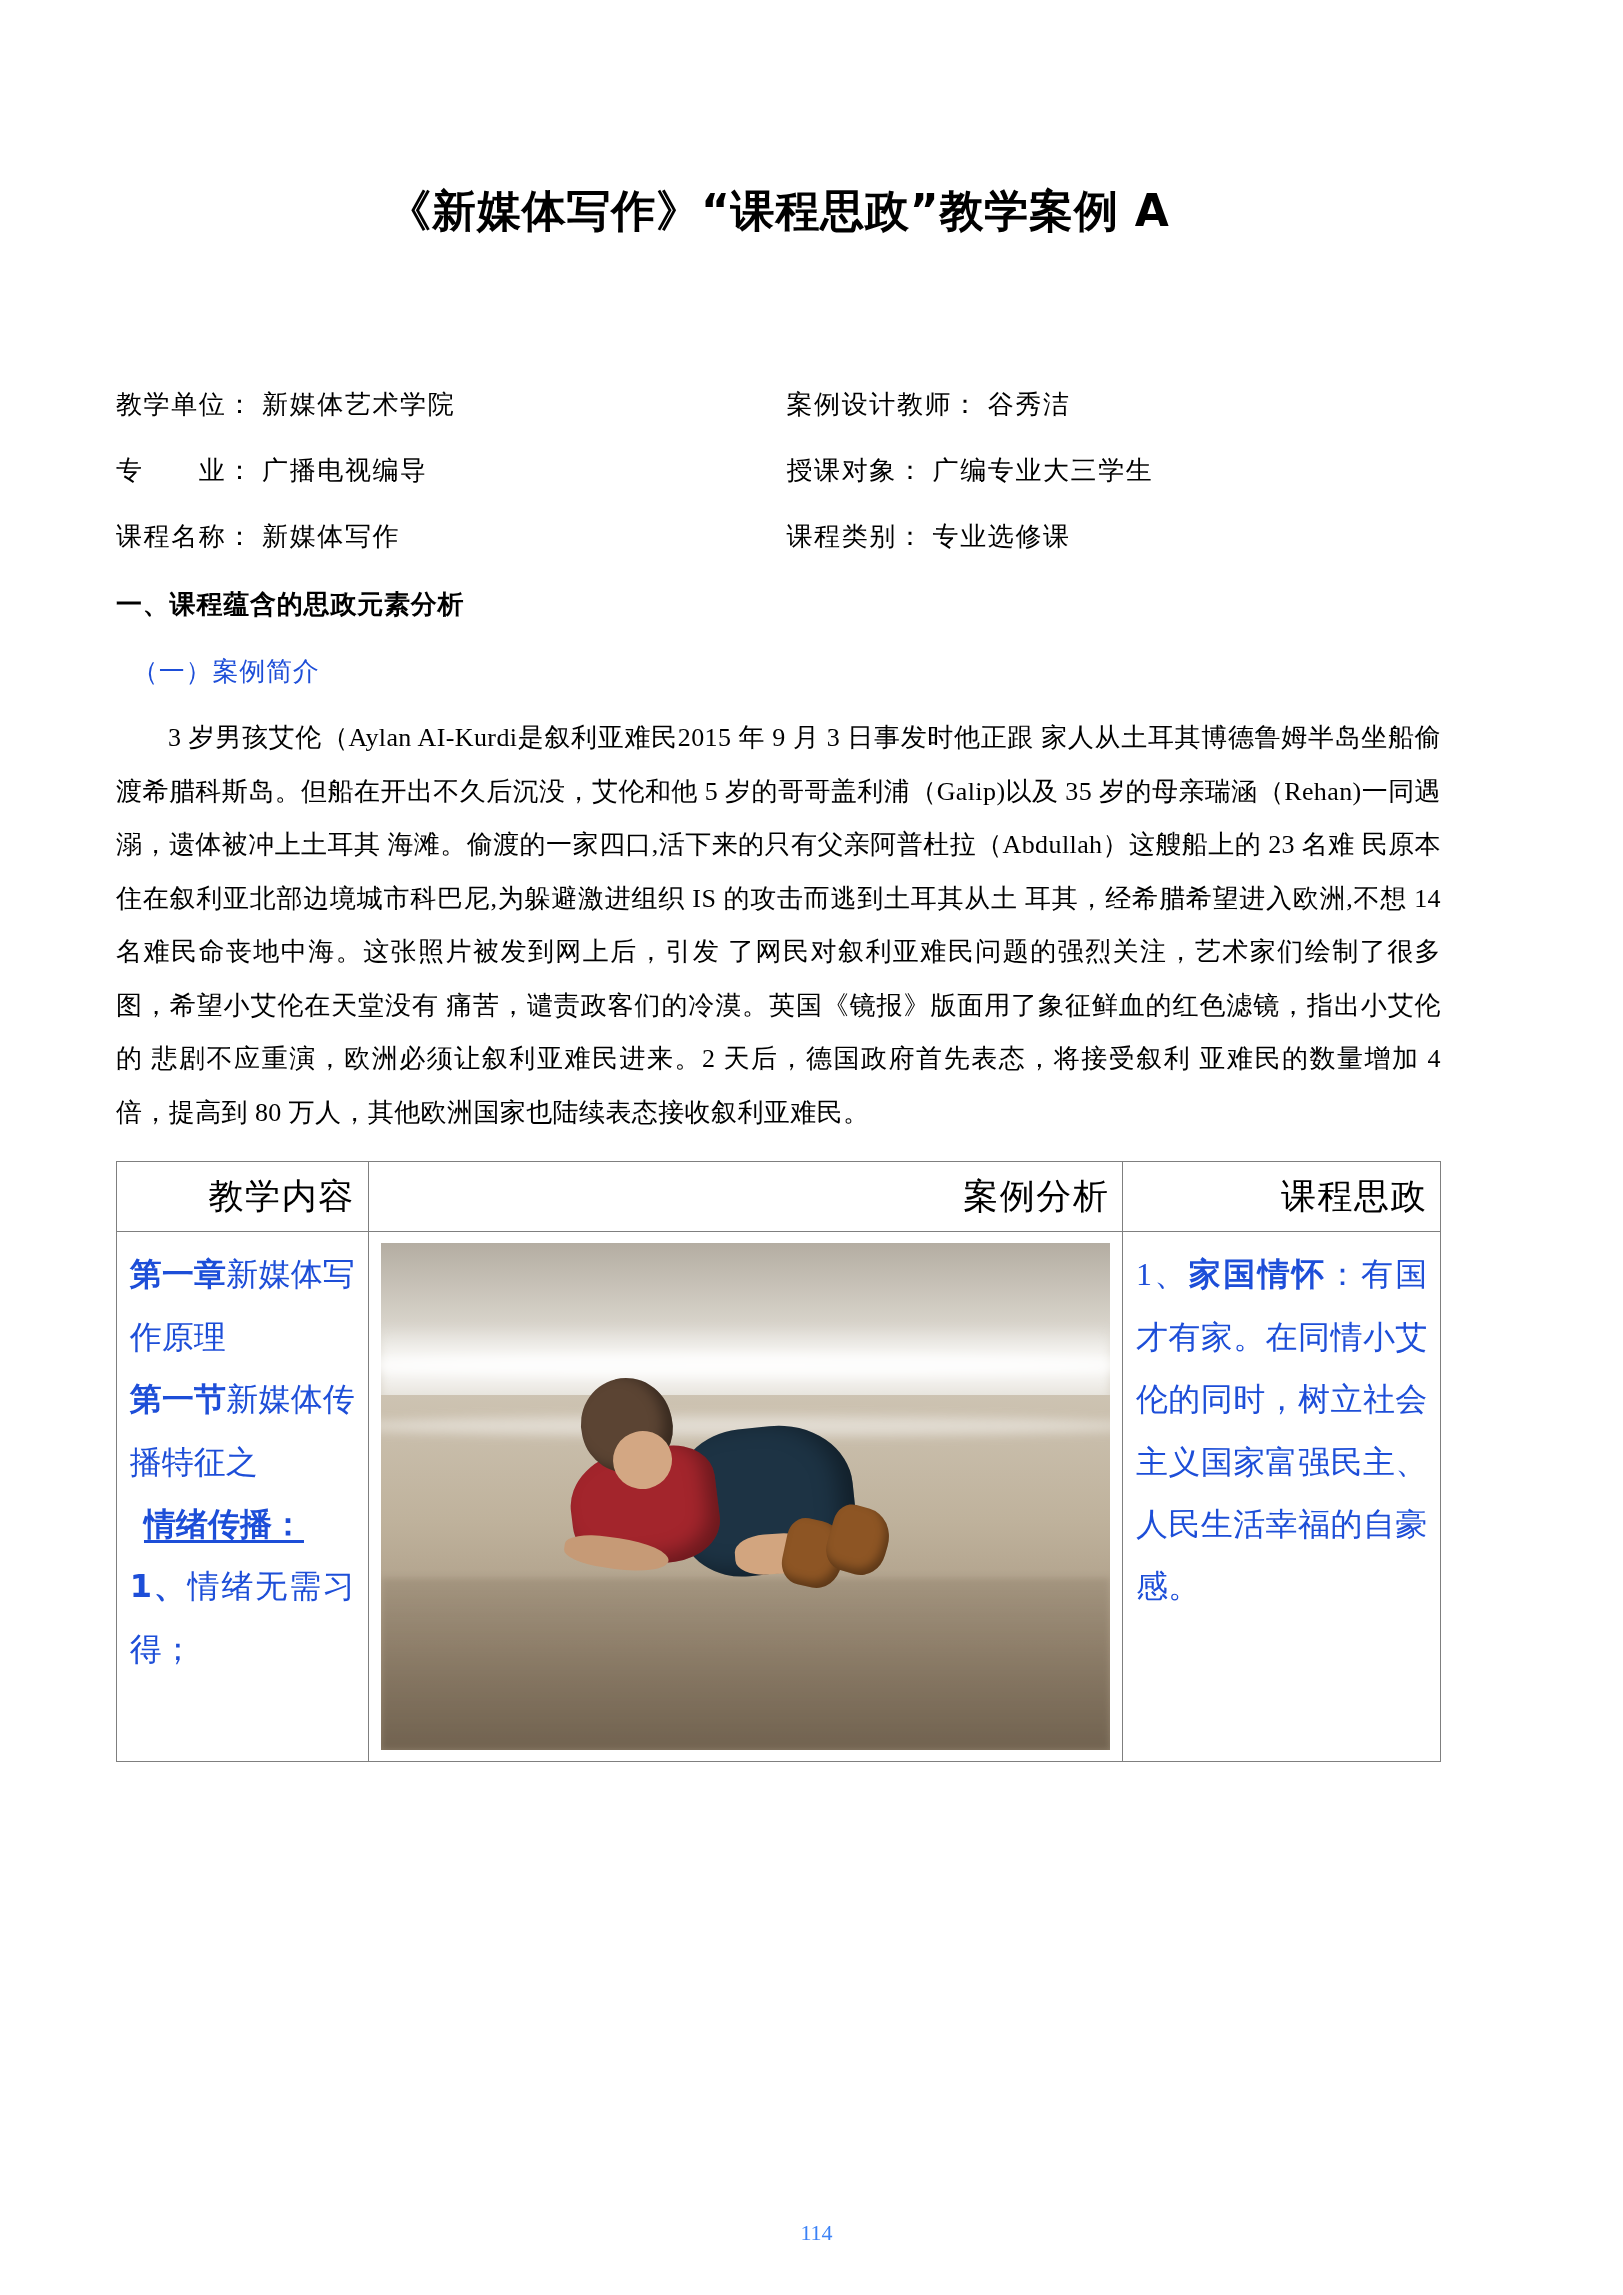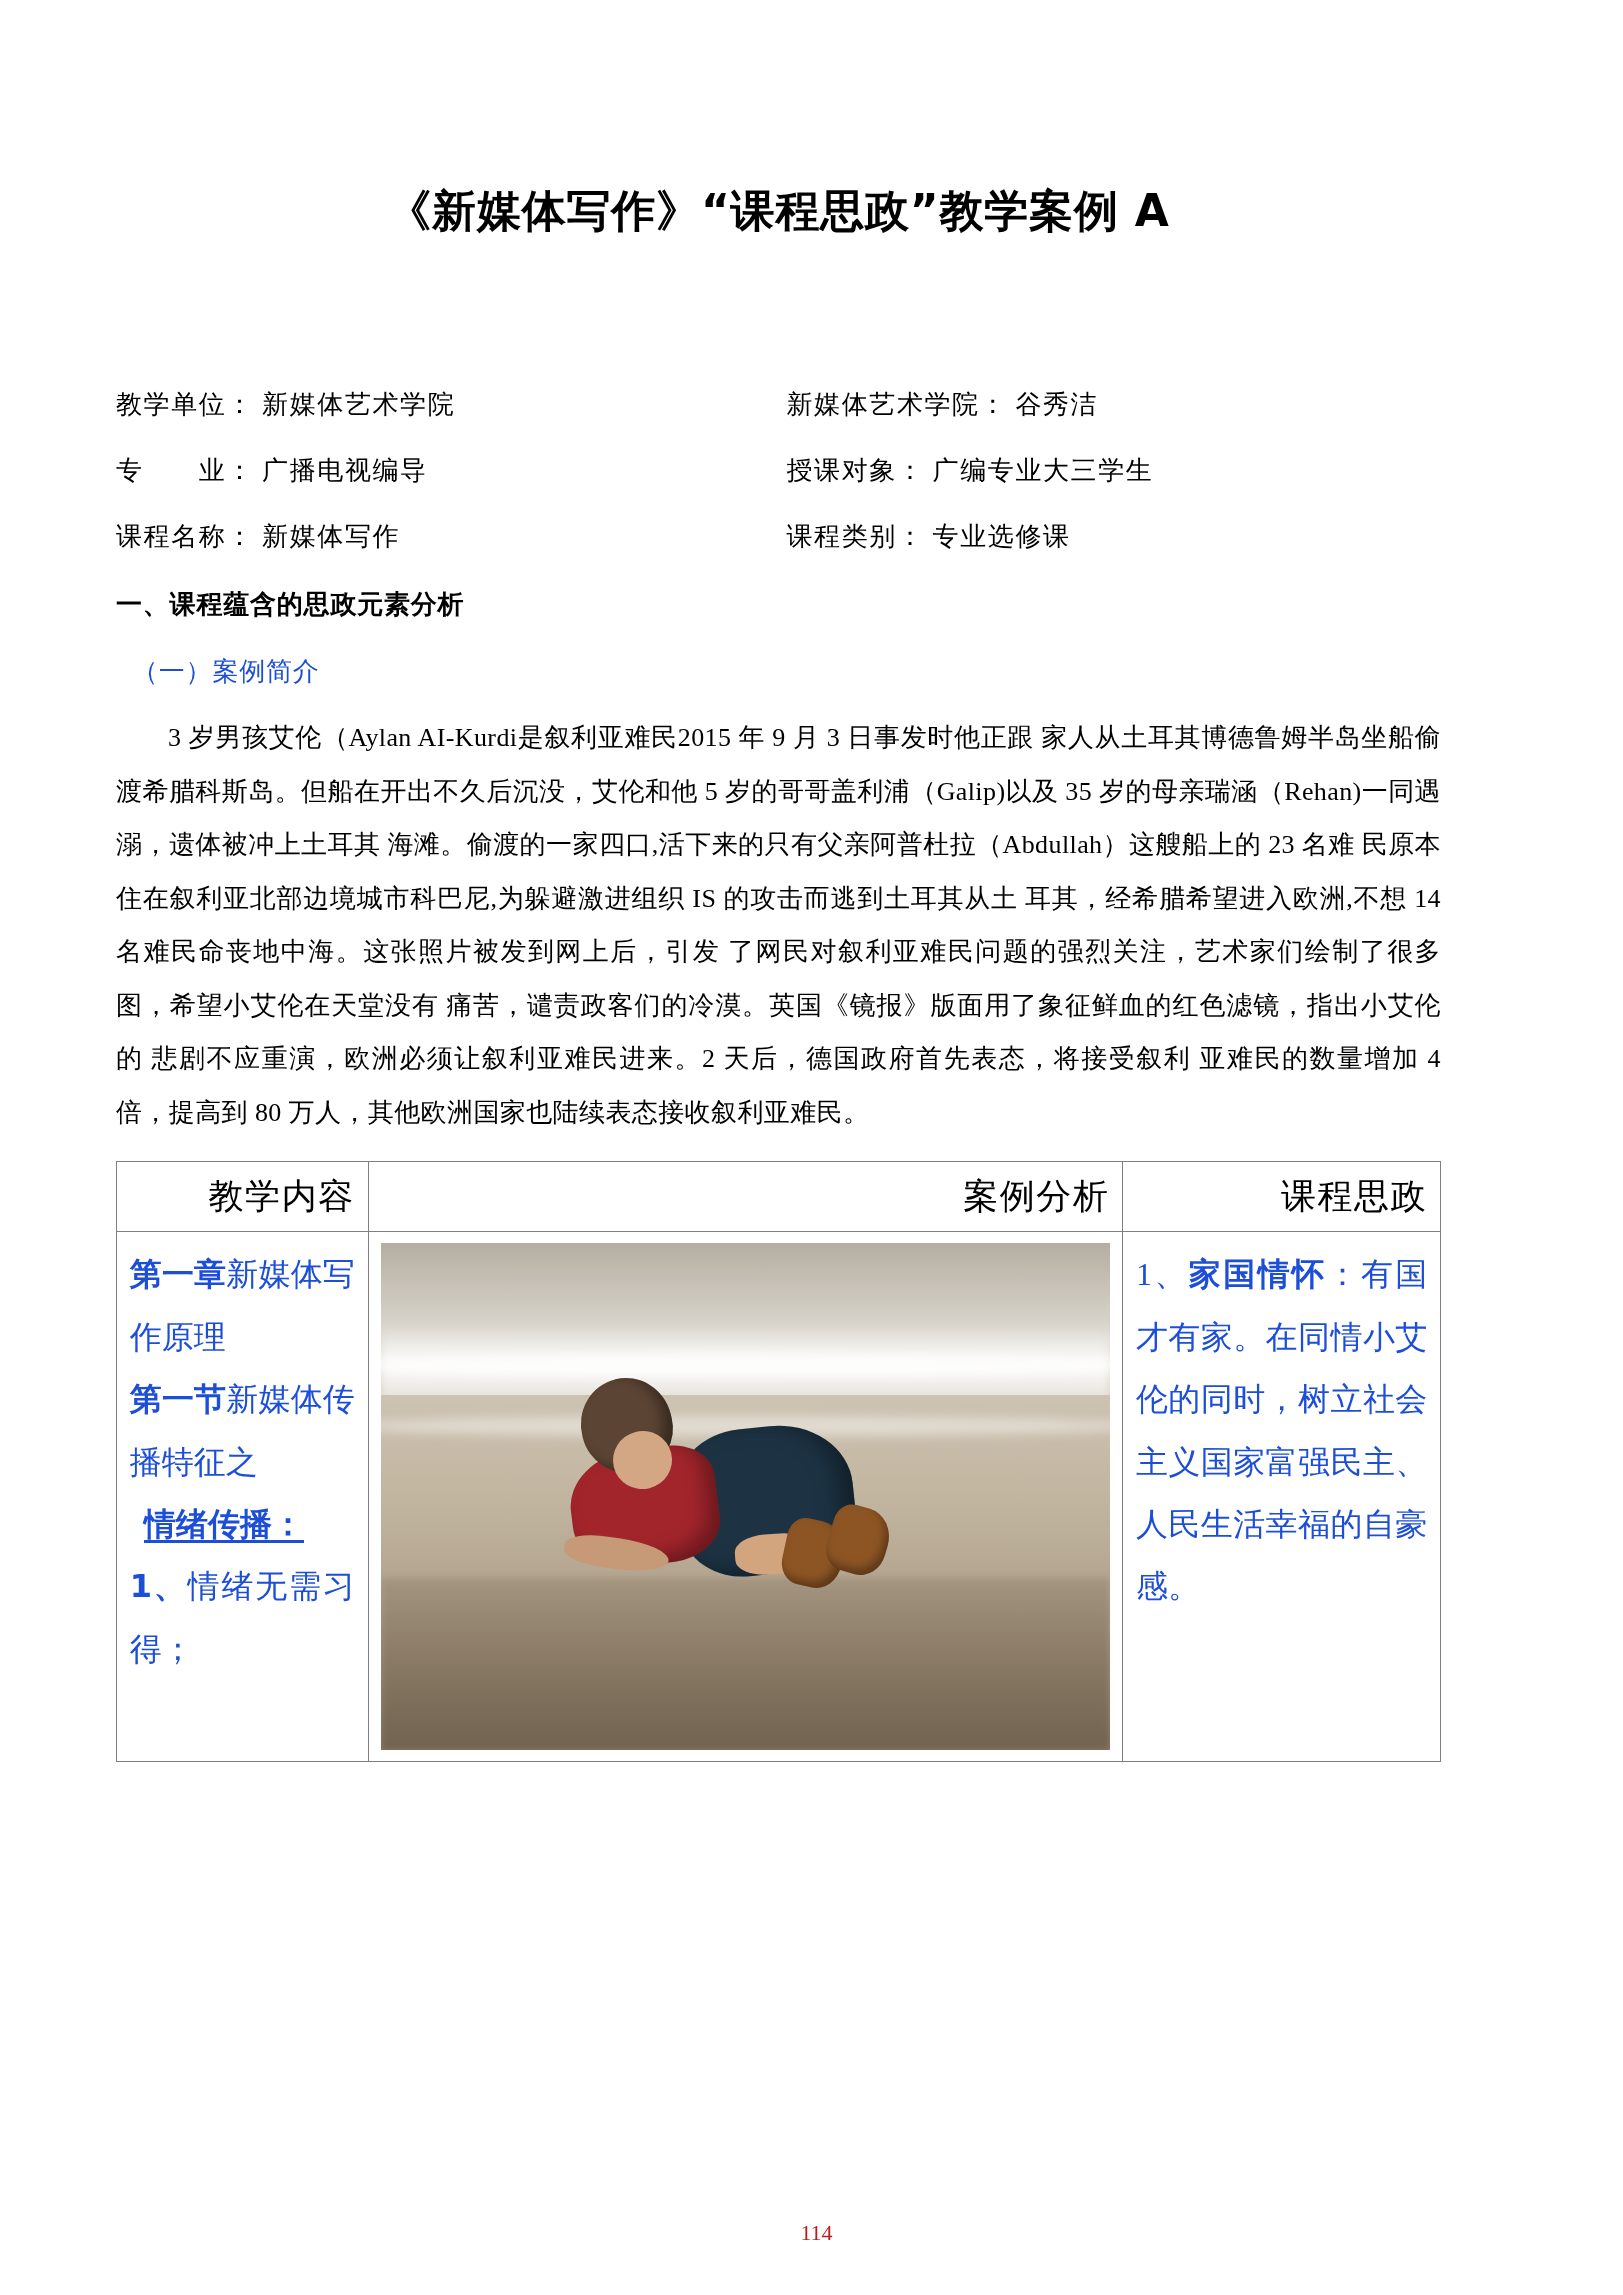--- a/index.html
+++ b/index.html
@@ -217,35 +217,35 @@
     box-shadow: inset -4.8px -4.8px 9.5px rgba(0,0,0,0.35);
   }
   .shoe-a { left: 61%; top: 56%; transform: rotate(12deg); }
   .shoe-b { left: 74%; top: 50%; transform: rotate(16deg); }
   .page-number {
     position: absolute;
     left: 10px; right: 0;
     bottom: 49px;
     text-align: center;
     font-size: 22px;
-    color: #b91c1c;
+    color: #3b82f6;
     font-family: "Liberation Serif", serif;
   }
 </style>
 </head>
 <body>
 
 <div class="page">
 
   <h1 class="doc-title">《新媒体写作》“课程思政”教学案例 A</h1>
 
   <div class="meta-block">
     <div class="meta-row">
       <div class="meta-col">教学单位： 新媒体艺术学院</div>
-      <div class="meta-col meta-col-right">新媒体艺术学院： 谷秀洁</div>
+      <div class="meta-col meta-col-right">案例设计教师： 谷秀洁</div>
     </div>
     <div class="meta-row">
       <div class="meta-col">专　　业： 广播电视编导</div>
       <div class="meta-col meta-col-right">授课对象： 广编专业大三学生</div>
     </div>
     <div class="meta-row">
       <div class="meta-col">课程名称： 新媒体写作</div>
       <div class="meta-col meta-col-right">课程类别： 专业选修课</div>
     </div>
   </div>

